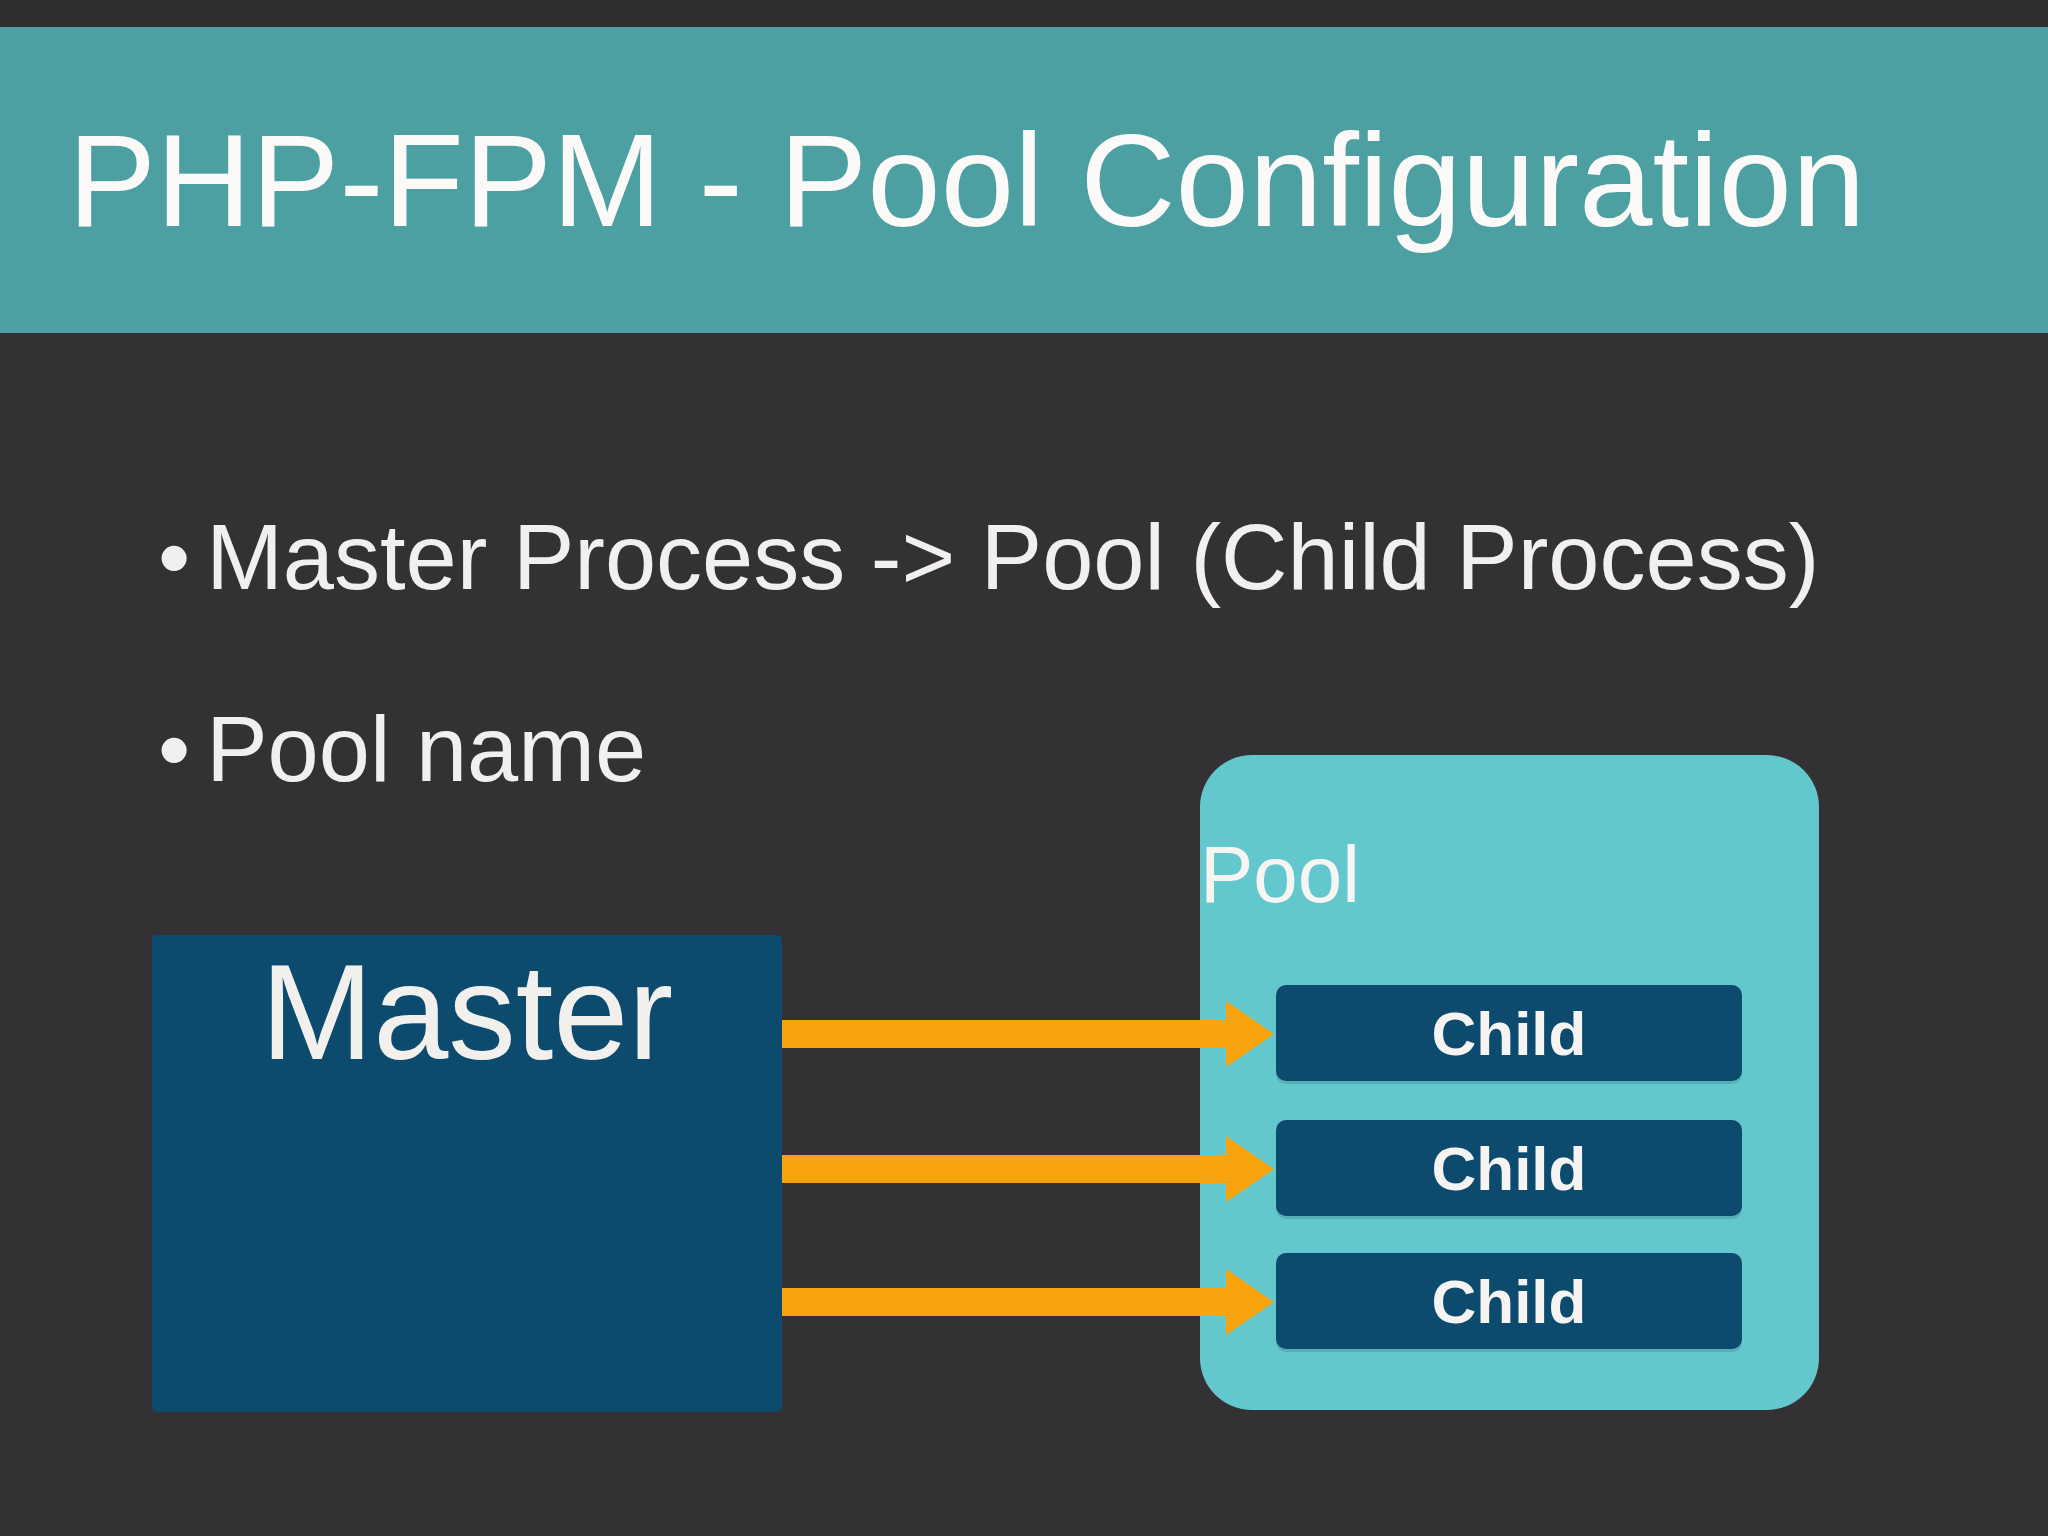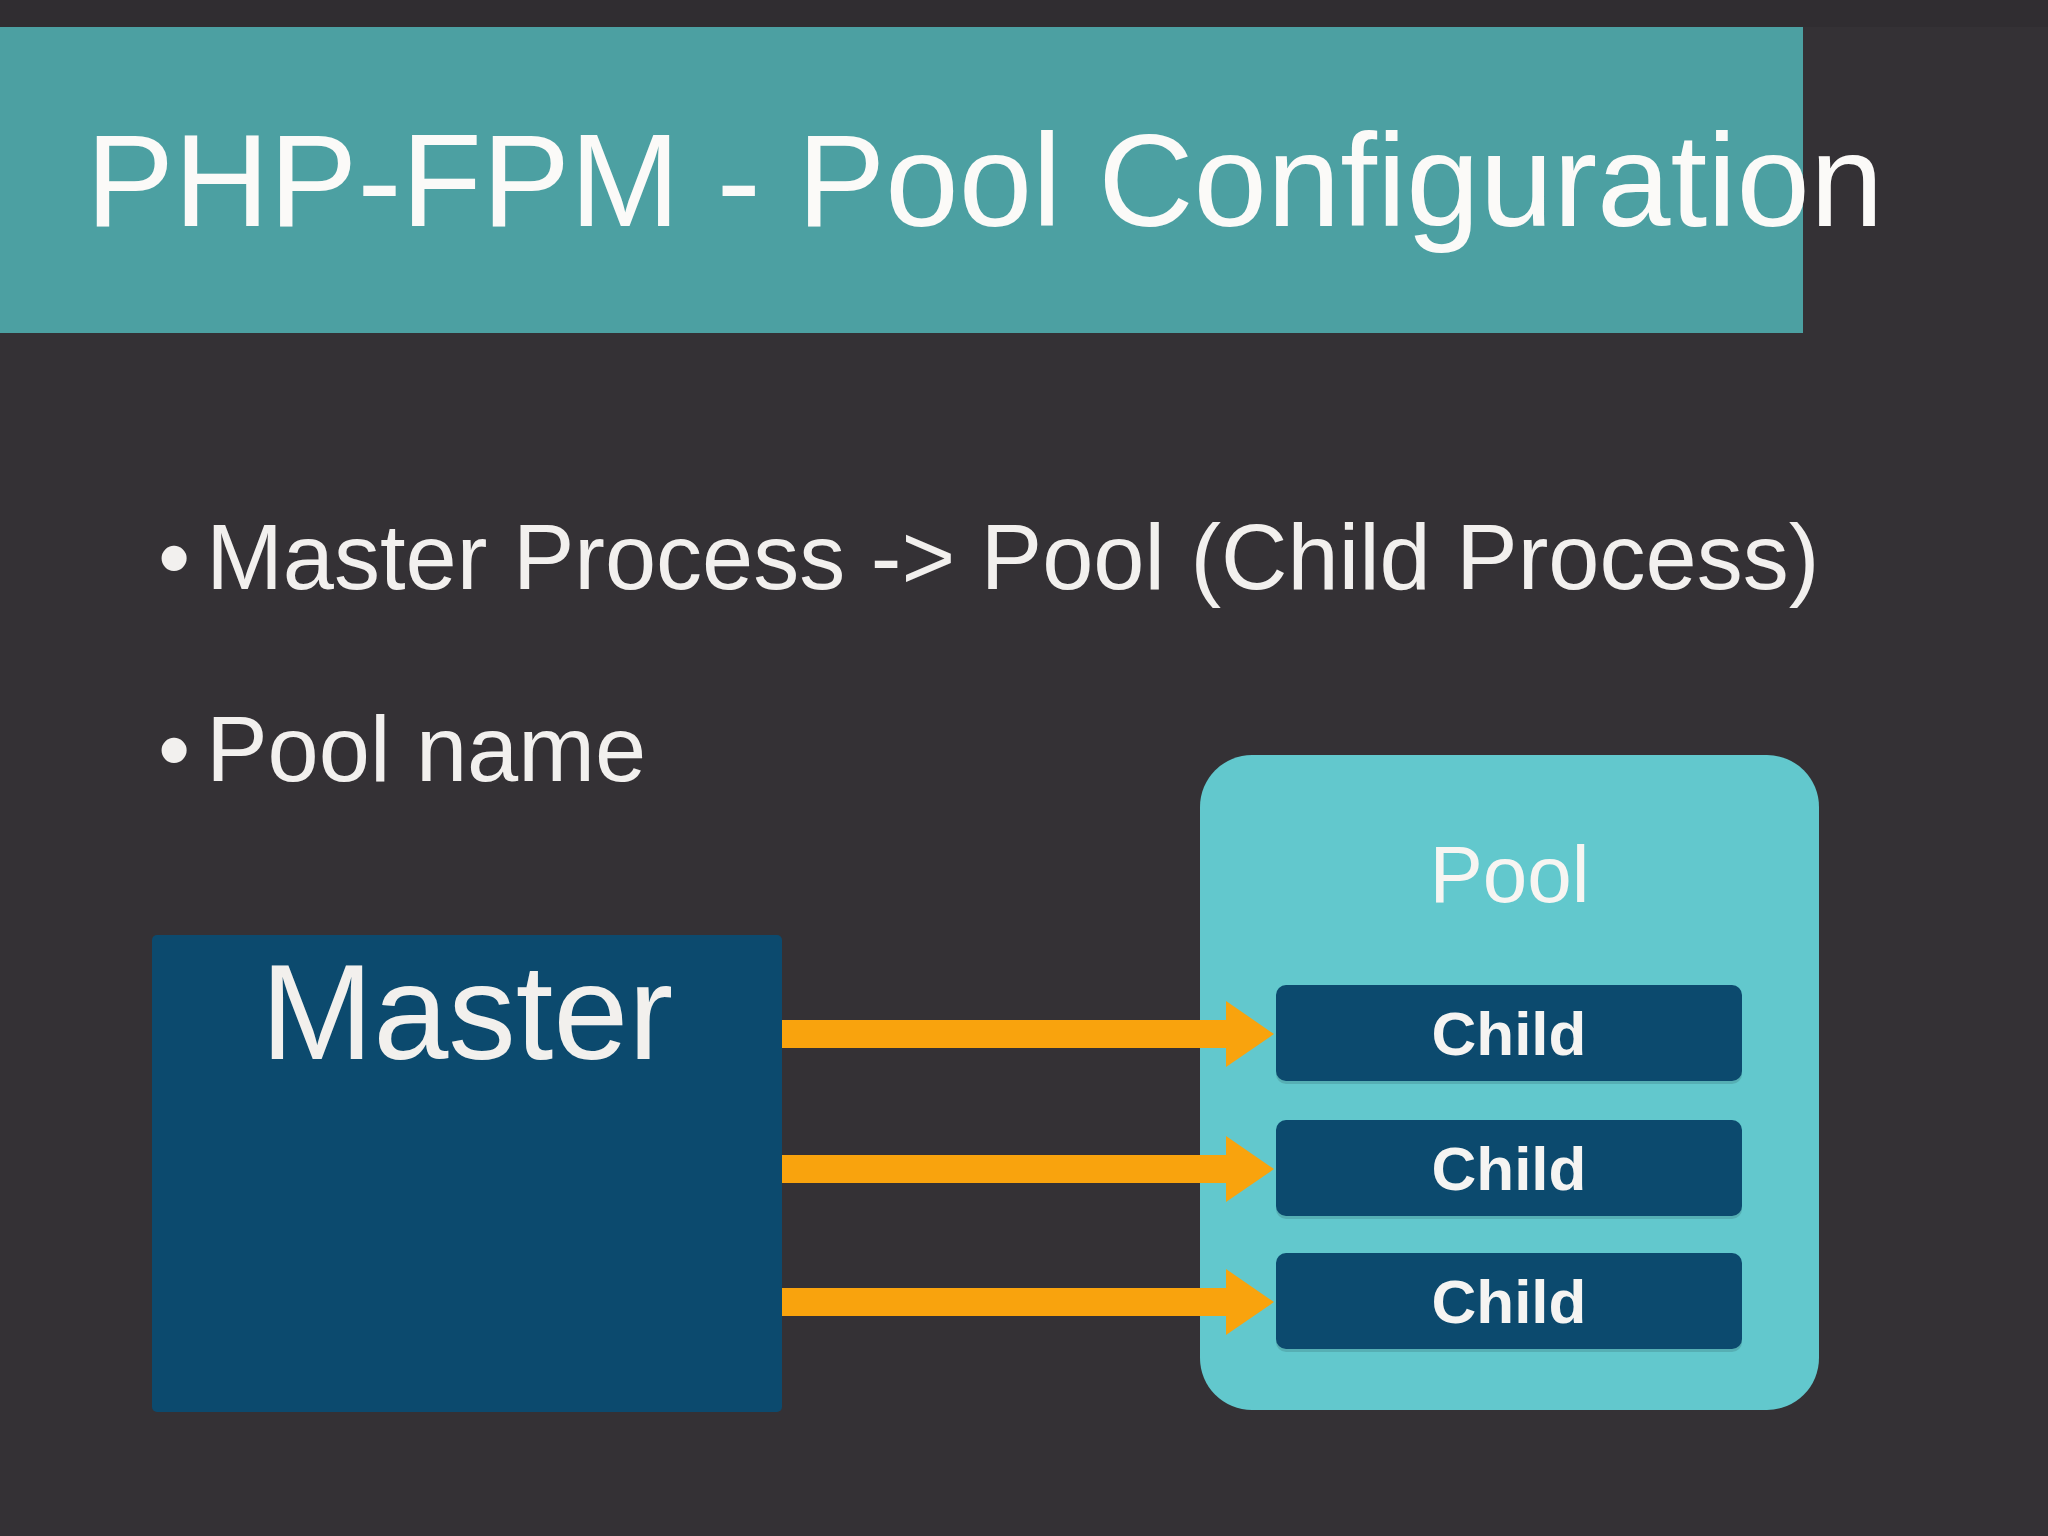--- a/index.html
+++ b/index.html
@@ -10,24 +10,24 @@
     overflow:hidden;
     font-family:"Liberation Sans","DejaVu Sans",sans-serif;
   }
   
   .top-strip{
     position:absolute;left:0;top:0;width:2048px;height:27px;
     background:#302d31;
   }
   
   .header{
-    position:absolute;left:0;top:27px;width:1803px;height:306px;
+    position:absolute;left:0;top:27px;width:2048px;height:306px;
     background:#4CA0A2;
     display:flex;align-items:center;
-    box-sizing:border-box;padding-left:86px;
+    box-sizing:border-box;padding-left:68px;
   }
   .title{
     font-size:132px;
     font-weight:normal;
     color:#FBFAF8;
     letter-spacing:0;
     margin:0;
     white-space:nowrap;
   }
   
@@ -51,21 +51,20 @@
   .master-label{
     font-size:135px;color:#F2F0ED;padding-bottom:28px;
   }
   .pool-box{
     position:absolute;left:1200px;top:755px;width:619px;height:655px;
     background:#62C8CD;border-radius:52px;
     z-index:1;
   }
   .pool-label{
     margin-top:80px;
-    text-align:center;
     font-size:80px;line-height:1;
     color:#F7F5F2;
   }
   .child-box{
     position:absolute;left:76px;width:466px;height:96px;
     background:#0c4a6e;border-radius:10px;
     display:flex;align-items:center;justify-content:center;
     box-shadow:0 3px 0 rgba(0,0,0,0.12);
   }
   .child-box.c1{top:230px;}

